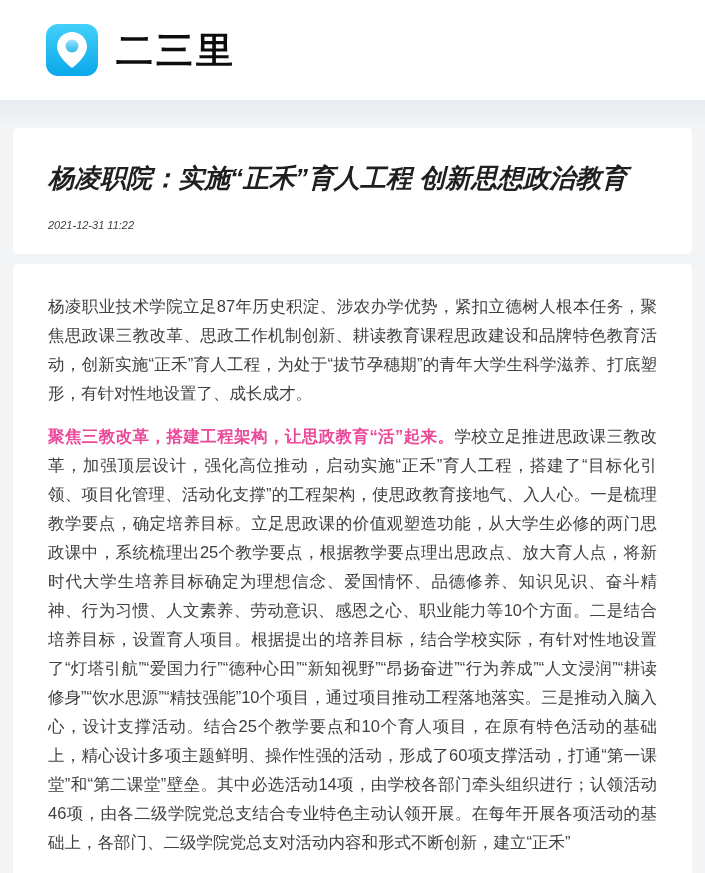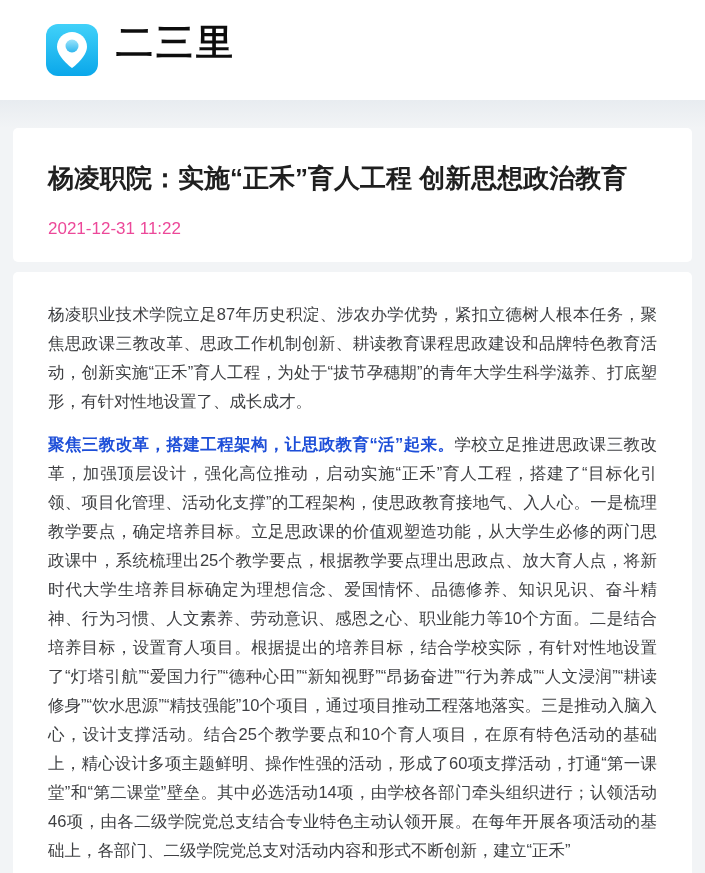--- a/index.html
+++ b/index.html
@@ -13,20 +13,21 @@
   
   .app-header {
     height: 100px;
     background: #ffffff;
     display: flex;
     align-items: center;
     padding-left: 18px;
   }
   .logo-link {
     display: flex;
+    align-items: center;
     text-decoration: none;
     cursor: pointer;
     padding-left: 28px;
   }
   .logo-badge {
     width: 52px; height: 52px;
     border-radius: 12px;
     background: linear-gradient(180deg, #41d1f9 0%, #0aa7ea 100%);
     display: flex;
     align-items: center;
@@ -51,48 +52,49 @@
 
   .card {
     background: #ffffff;
     border-radius: 5px;
   }
 
   
   .title-card {
     padding: 33px 35px 23px 35px;
     margin-bottom: 10px;
+    font-style: italic;
   }
   .article-title {
     font-size: 26px;
     font-weight: 600;
     color: #1f1f1f;
     line-height: 1.35;
   }
   .article-date {
     margin-top: 23px;
-    font-size: 17px;
-    color: #ec4899;
+    font-size: 11px;
+    color: #404040;
   }
 
   
   .article-card {
     padding: 28px 35px 40px 35px;
     min-height: 620px;
   }
   .article-card p {
     font-size: 16.5px;
     line-height: 29px;
     color: #3f4043;
     text-align: justify;
     margin-bottom: 14px;
   }
   .article-card p strong {
     font-weight: bold;
-    color: #1d4ed8;
+    color: #ec4899;
   }
 </style>
 </head>
 <body>
 
 <header class="app-header">
   <a class="logo-link">
     <span class="logo-badge">
       <svg width="34" height="38" viewBox="0 0 34 38" aria-hidden="true">
         <defs>

